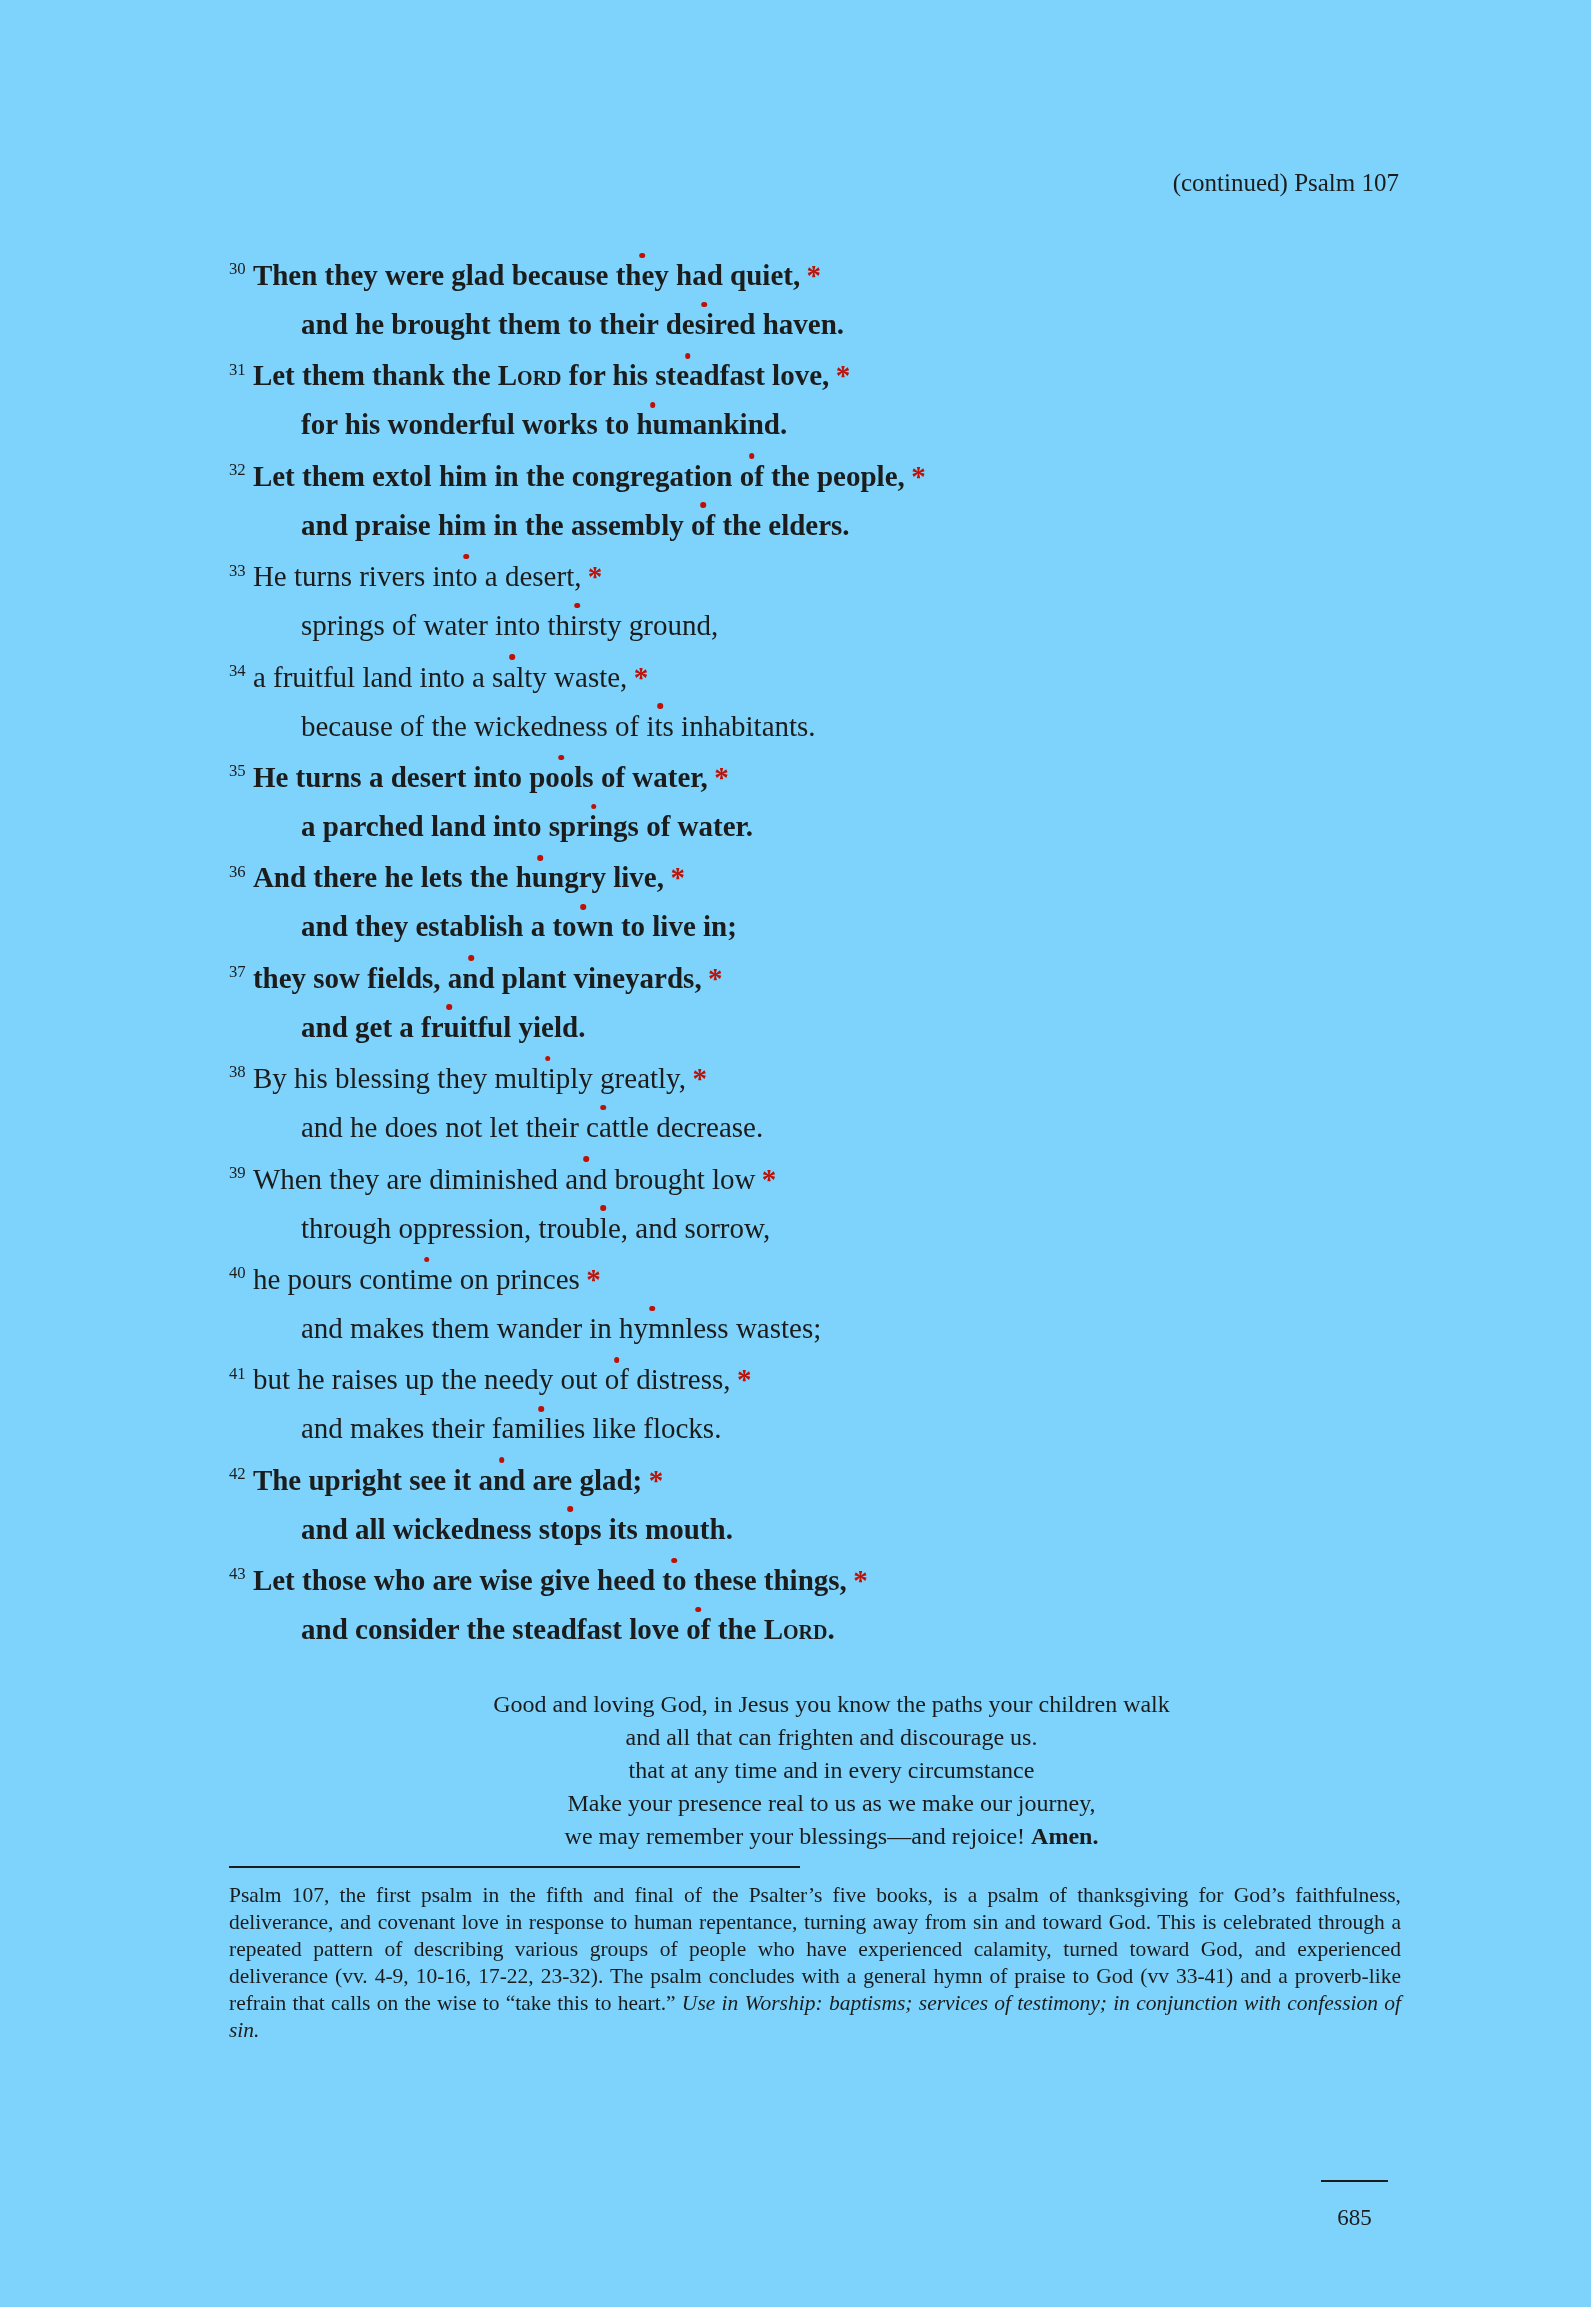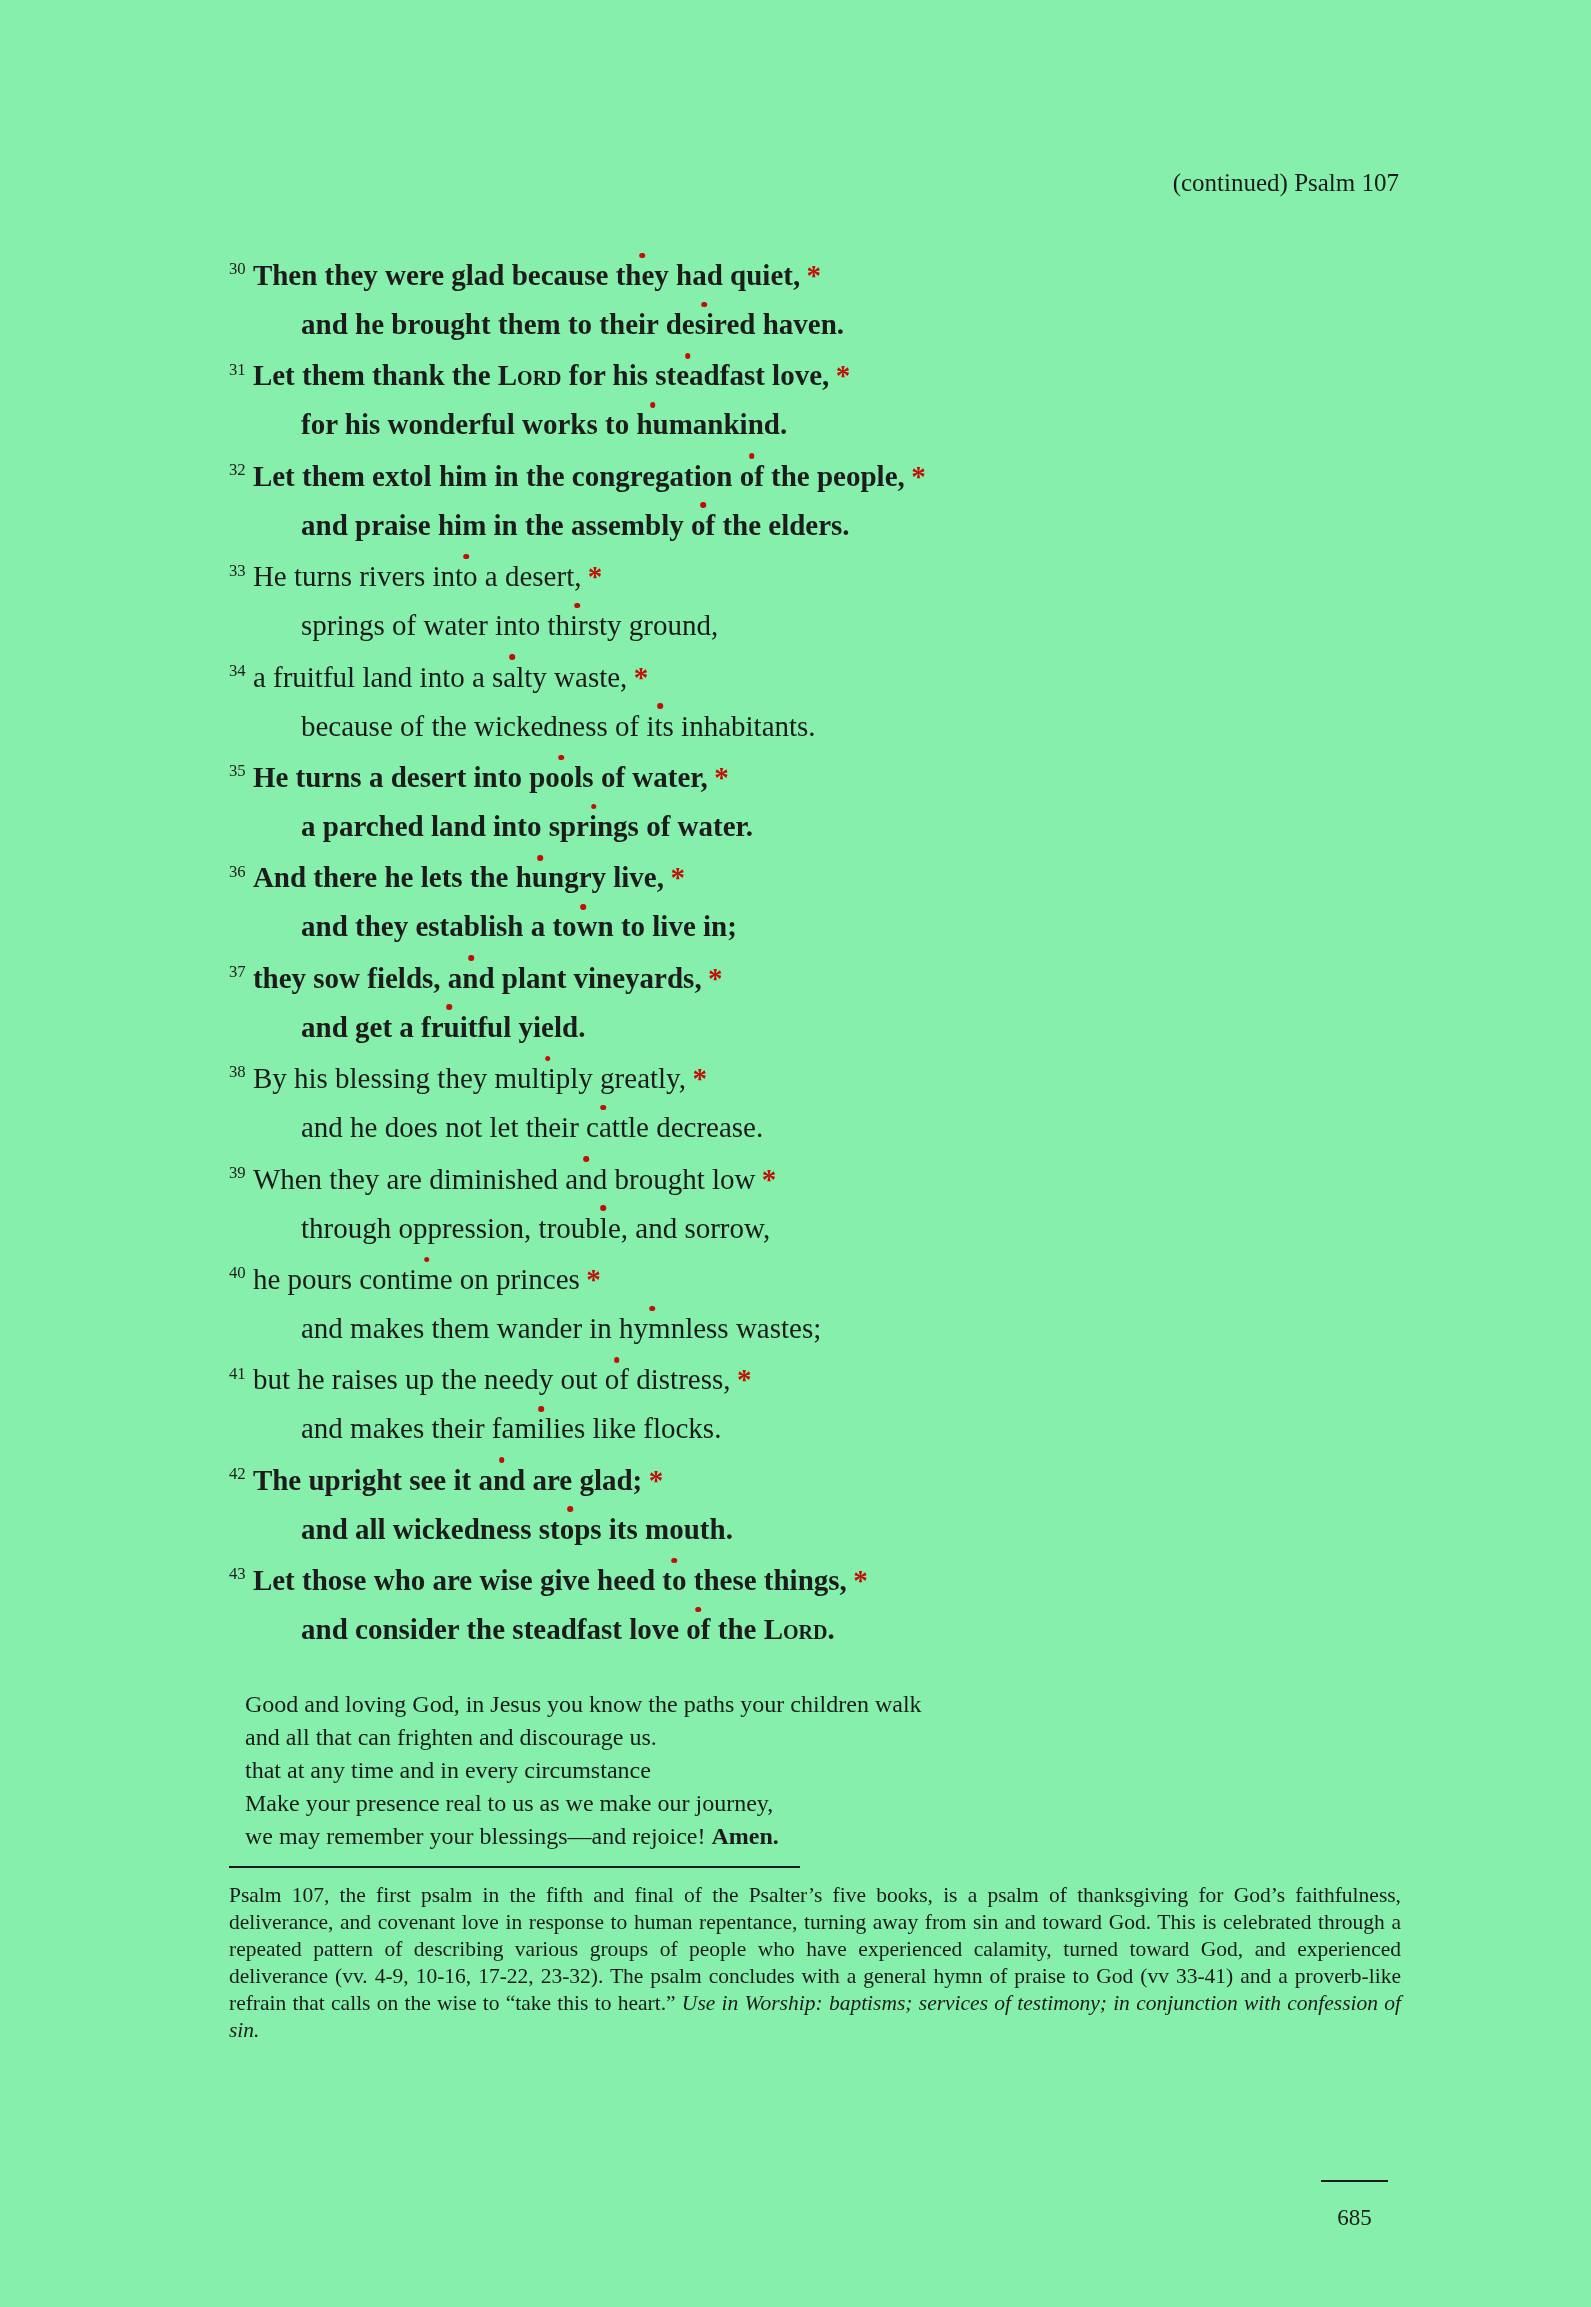--- a/index.html
+++ b/index.html
@@ -1,34 +1,34 @@
 <!DOCTYPE html>
 <html style="font-size:12.7px"><head>
 <meta charset="utf-8">
 <style>
   html,body{margin:0;padding:0;background:#ffffff;}
   .page{
-    position:relative;width:1591px;height:2307px;background:#86efac;
+    position:relative;width:1591px;height:2307px;background:#7dd3fc;
     color:#1c1c1c;font-family:"Liberation Serif",serif;overflow:hidden;
   }
   .running-header{position:absolute;top:169px;right:192px;font-size:25px;}
   .psalm{position:absolute;top:251px;left:229px;width:1193px;}
   .verse{margin-bottom:2.4px;}
   .verse p{margin:0;font-size:29px;line-height:49px;}
   .verse.bold p{font-weight:bold;}
   .l2{padding-left:72px;}
   sup.vnum{font-size:16.7px;font-weight:normal;margin-right:7.2px;line-height:0;}
   .ast{color:#c01005;padding-left:6.4px;font-weight:bold;}
   .pt{position:relative;}
   .pt::before{
     content:"";position:absolute;left:50%;top:-6.4px;transform:translateX(-50%);
     width:5.6px;height:5.6px;border-radius:50%;background:#c01005;
   }
   .sc{font-variant:small-caps;}
-  .prayer{position:absolute;top:1688px;left:245px;width:1193px;}
+  .prayer{position:absolute;top:1688px;left:235px;width:1193px;text-align:center;}
   .prayer p{margin:0;font-size:24px;line-height:33px;}
   .rule{position:absolute;top:1866px;left:229px;width:571px;border-top:2.4px solid #1c1c1c;height:0;}
   .footnote{position:absolute;top:1882px;left:229px;width:1172px;font-size:21.5px;line-height:27px;text-align:justify;margin:0;}
   .footnote i{font-style:italic;}
   .pagenum{
     position:absolute;top:2180px;left:1321px;width:67px;border-top:2.4px solid #1c1c1c;
     padding-top:23px;text-align:center;font-size:23px;
   }
 </style>
 </head>

